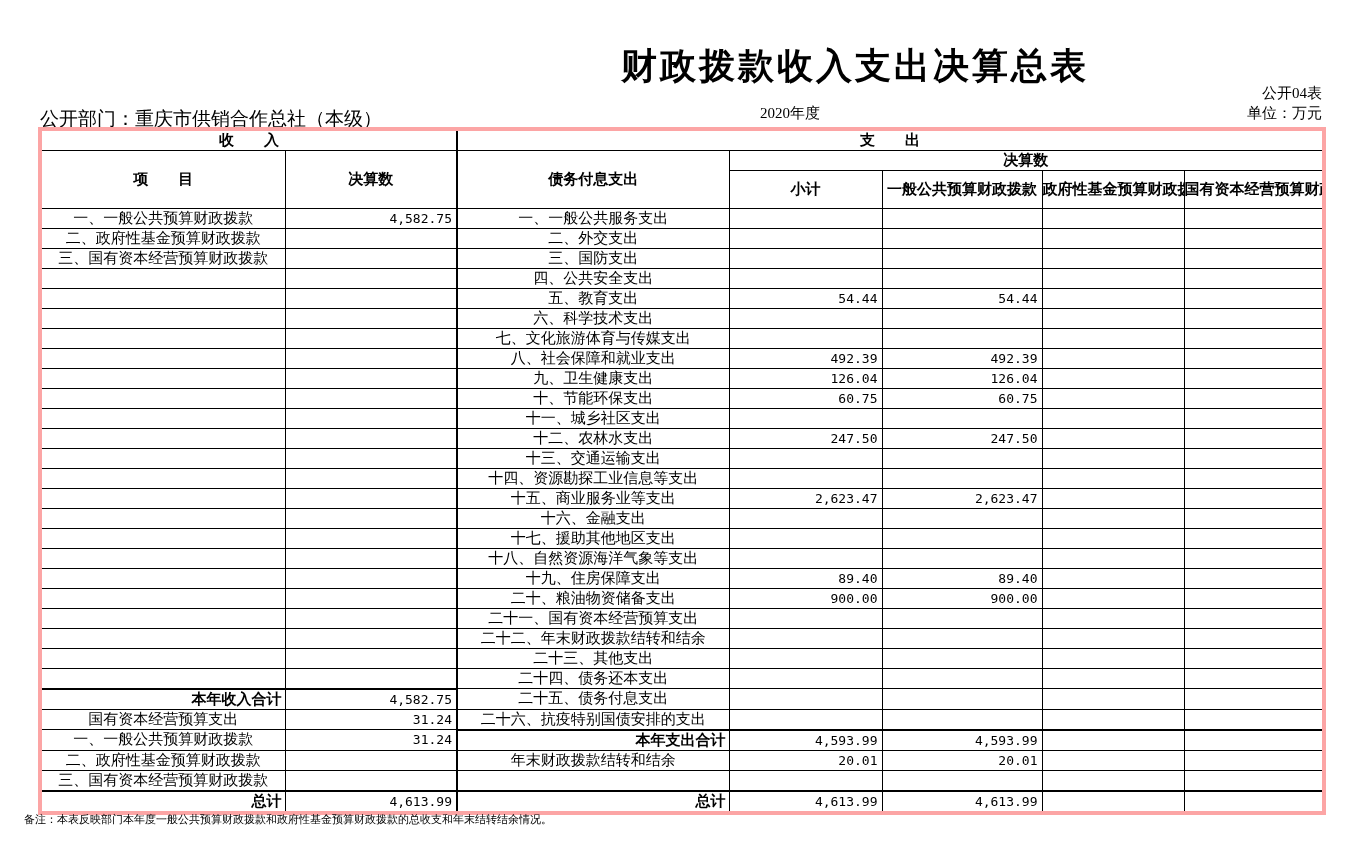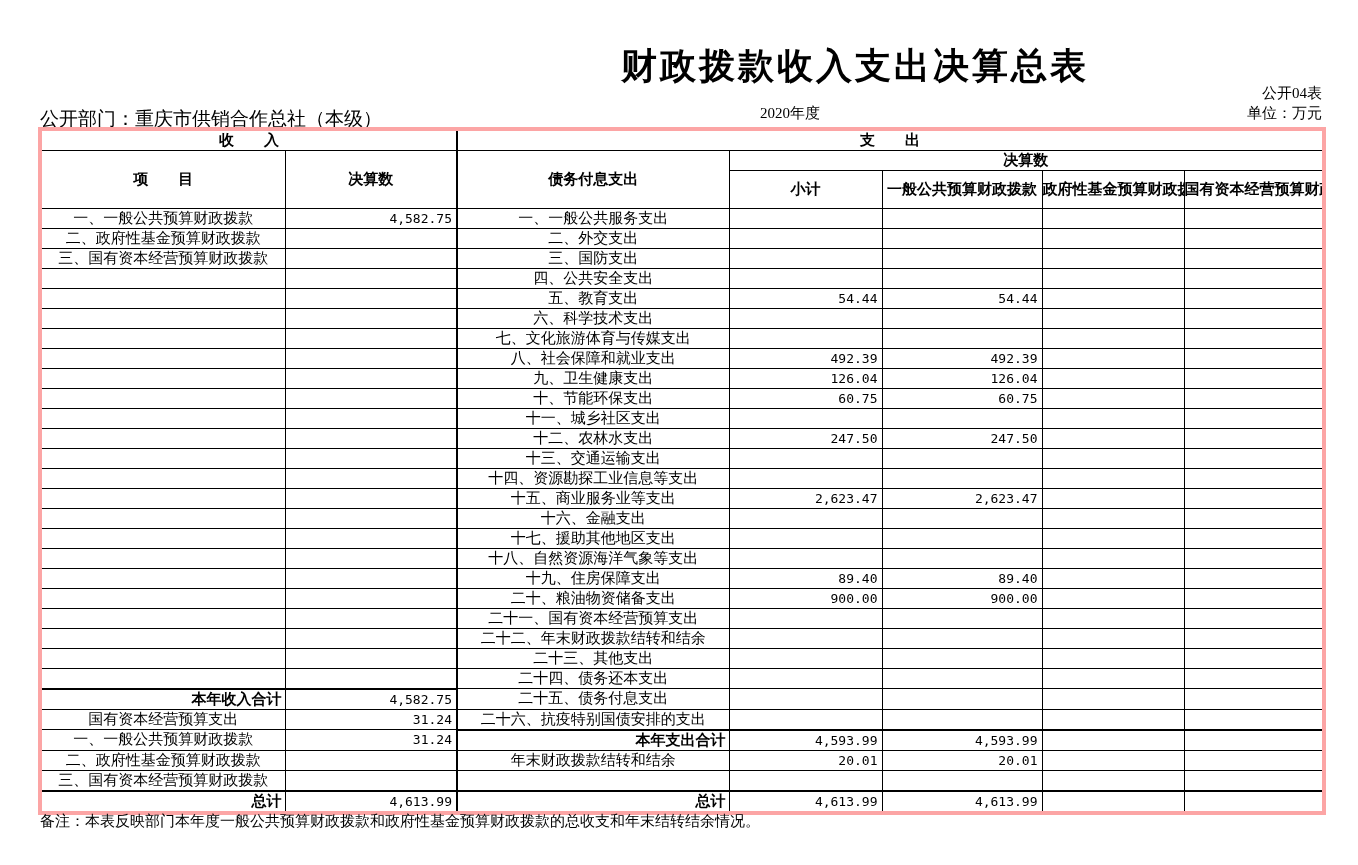--- a/index.html
+++ b/index.html
@@ -59,22 +59,22 @@
   td.lbl { text-align: center; padding: 0 3px; font-size: 15px; }
   td.num {
     text-align: right; padding: 0 4px;
     font-family: "DejaVu Sans Mono", "Liberation Mono", monospace;
     font-size: 13px;
   }
   .divL { border-left: 2px solid #000 !important; }
   td.total { text-align: right; font-weight: bold; }
   .thick { border-top: 2px solid #000 !important; }
   .footnote {
-    position: absolute; top: 812px; left: 40px;
-    font-size: 15px; white-space: nowrap;
+    position: absolute; top: 812px; left: 24px;
+    font-size: 11px; white-space: nowrap;
   }
 </style>
 </head>
 <body>
 
 <div class="page-title">财政拨款收入支出决算总表</div>
 <div class="table-code">公开04表</div>
 <div class="meta-dept">公开部门：重庆市供销合作总社（本级）</div>
 <div class="meta-year">2020年度</div>
 <div class="meta-unit">单位：万元</div>

